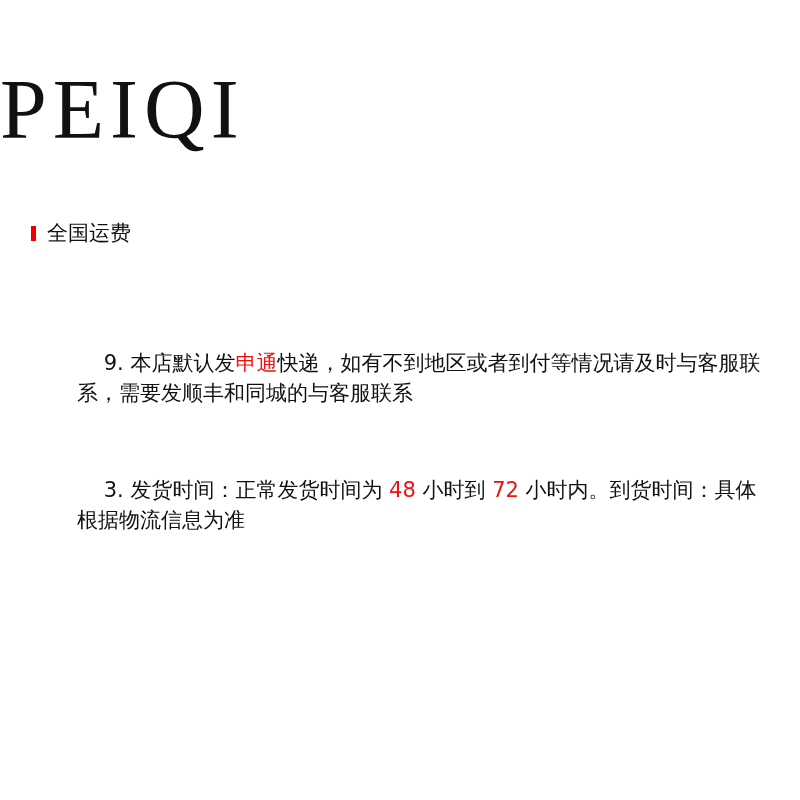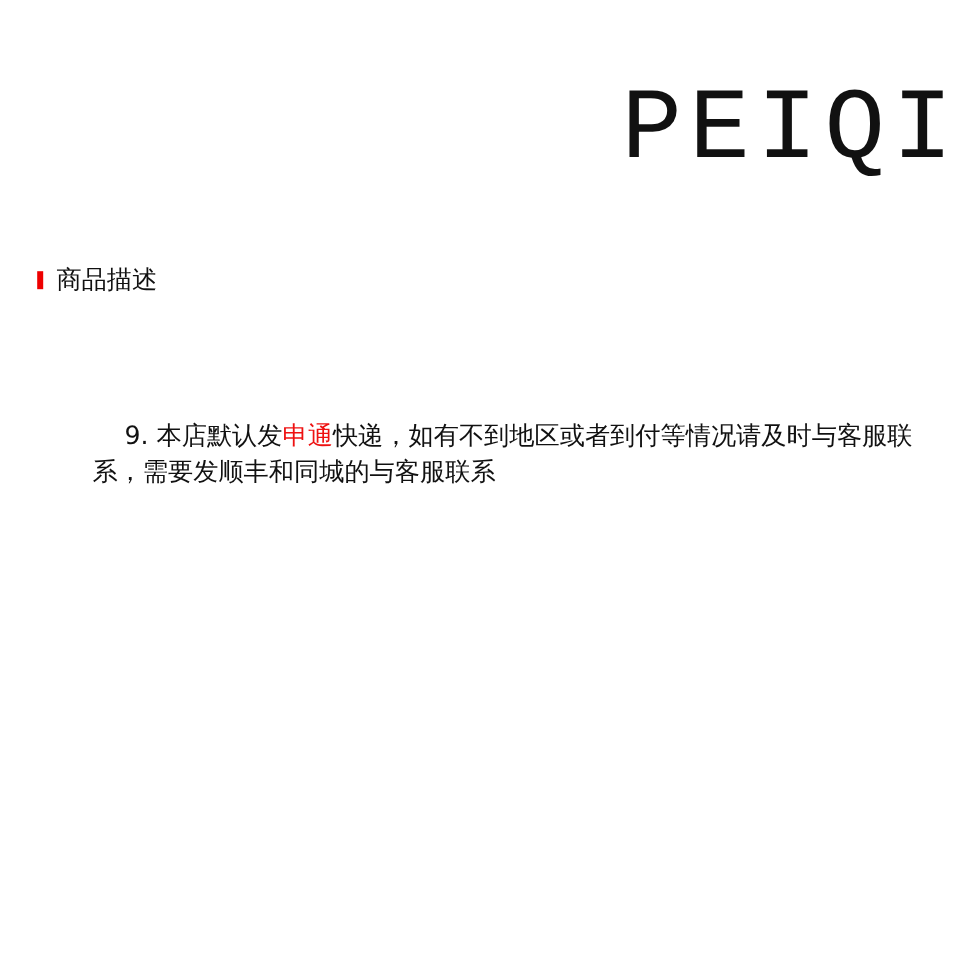--- a/index.html
+++ b/index.html
@@ -1,35 +1,38 @@
 <!DOCTYPE html>
 <html><head>
 <meta charset="utf-8">
 <style>
   html, body { margin:0; padding:0; background:#fff; }
   body { width:800px; height:800px; position:relative; overflow:hidden; font-family:"DejaVu Sans", sans-serif; color:#111; }
-  .logo { position:absolute; top:68px; left:0; width:800px; text-align:right; font-family:Liberation Mono, monospace; font-size:84px; letter-spacing:6px; color:#111; line-height:1; }
+  .logo { position:absolute; top:68px; left:0; width:800px; text-align:left; font-family:Liberation Serif, serif; font-size:84px; letter-spacing:6px; color:#111; line-height:1; }
   .section-head { position:absolute; top:219px; left:31px; display:flex; align-items:center; }
   .red-bar { width:5px; height:15px; background:#ee0000; margin-right:11px; }
   .section-title { font-size:21px; color:#111; }
   .list { position:absolute; top:318px; left:77px; width:690px; }
   .item { font-size:21px; line-height:30px; margin-bottom:7px; color:#111; white-space:pre-wrap; }
   .red { color:#ee1111;margin-top:36px; }
 </style>
 </head>
 <body>
 
 <div class="logo">PEIQI</div>
 
 <div class="section-head">
   <span class="red-bar"></span>
-  <span class="section-title">商品描述</span>
+  <span class="section-title">全国运费</span>
 </div>
 
 <div class="list">
   <div class="item">
     <span>9. 本店默认发</span><span class="red">申通</span><span>快递，如有不到地区或者到付等情况请及时与客服联系，需要发顺丰和同城的与客服联系</span>
+  </div>
+  <div class="item">
+    <span>3. 发货时间：正常发货时间为 </span><span class="red">48</span><span> 小时到 </span><span class="red">72</span><span> 小时内。到货时间：具体根据物流信息为准</span>
   </div>
   <div class="item">
     
   </div>
 
 </div>
 
 </body></html>

